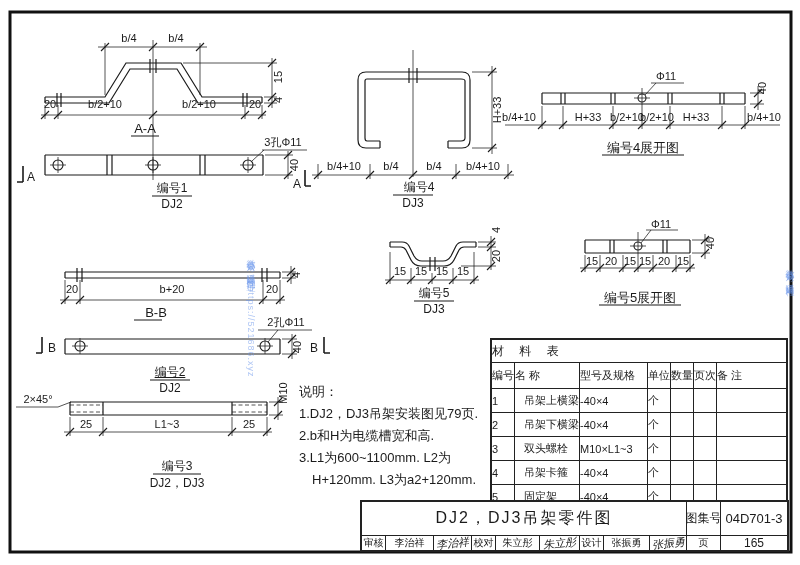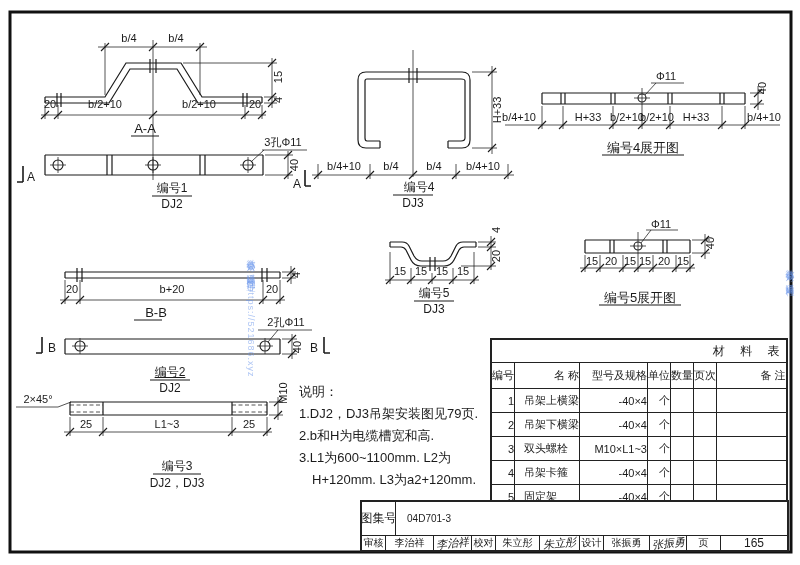--- a/index.html
+++ b/index.html
@@ -11,37 +11,37 @@
        color:#1b1b1b;line-height:1;}
   .ann.rot{transform:translate(-50%,-50%) rotate(-90deg);}
   .wm{position:absolute;writing-mode:vertical-rl;font-size:9px;color:rgba(105,150,235,.55);
       letter-spacing:1px;pointer-events:none;white-space:nowrap;}
   
   .notes{position:absolute;left:299px;top:381px;width:196px;font-size:13px;line-height:22px;}
   .notes .indent{padding-left:13px;}
   
   table.mat{position:absolute;left:490px;top:338px;border-collapse:collapse;table-layout:fixed;
             border:2px solid #222;}
-  table.mat td{border:1px solid #222;font-size:11px;text-align:right;padding:0;height:23px;
+  table.mat td{border:1px solid #222;font-size:11px;text-align:left;padding:0;height:23px;
                overflow:hidden;white-space:nowrap;}
   table.mat tr.cap td{height:22px;font-size:12px;letter-spacing:6px;}
   table.mat tr.hdr td{height:25px;}
   table.mat td.nm{text-align:left;padding-left:9px;}
   
   .tblock{position:absolute;left:360px;top:500px;width:429px;height:52px;border:2px solid #222;
           box-sizing:border-box;background:#fff;}
   .trow{display:flex;box-sizing:border-box;}
   .trow1{height:33px;}
   .trow2{height:15px;border-top:1px solid #222;}
   .tcell{box-sizing:border-box;border-right:1px solid #222;display:flex;align-items:center;
          justify-content:center;overflow:hidden;white-space:nowrap;}
   .tcell:last-child{border-right:none;}
   .btitle{font-size:16px;letter-spacing:2px;}
   .atlas{font-size:12px;}
-  .atlasno{font-size:10px;text-align:right;}
+  .atlasno{font-size:13px;text-align:right;}
   .srow{font-size:10px;}
   .sig{font-family:"DejaVu Serif",serif;font-style:italic;font-size:11px;transform:rotate(-6deg);}
   .pgno{font-size:12px;}
 </style>
 </head>
 <body>
 
 <div class="canvas">
 
   <svg width="800" height="565" viewBox="0 0 800 565">
@@ -339,20 +339,21 @@
           <td>个</td>
           <td></td>
           <td></td>
           <td></td>
         </tr>
       </tbody>
   </table>
 
   <div class="tblock">
     <div class="trow trow1">
+      <div class="tcell btitle" style="width:325px">DJ2，DJ3吊架零件图</div>
       <div class="tcell atlas" style="width:34px">图集号</div>
       <div class="tcell atlasno" style="width:66px">04D701-3</div>
     </div>
     <div class="trow trow2 srow">
       <div class="tcell" style="width:24px">审核</div>
       <div class="tcell" style="width:48px">李治祥</div>
       <div class="tcell" style="width:38px">
           <span class="sig">李治祥</span>
         </div>
       <div class="tcell" style="width:24px">校对</div>

